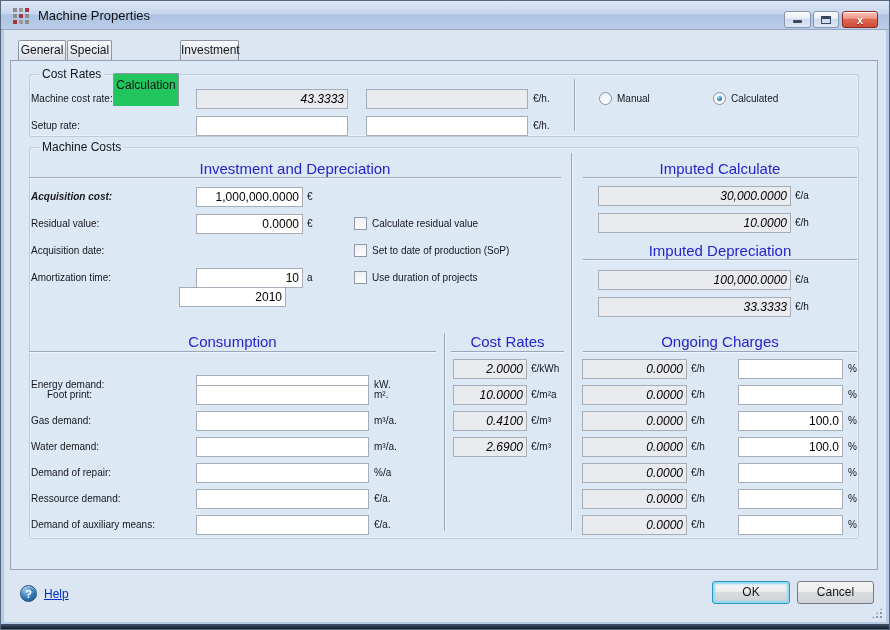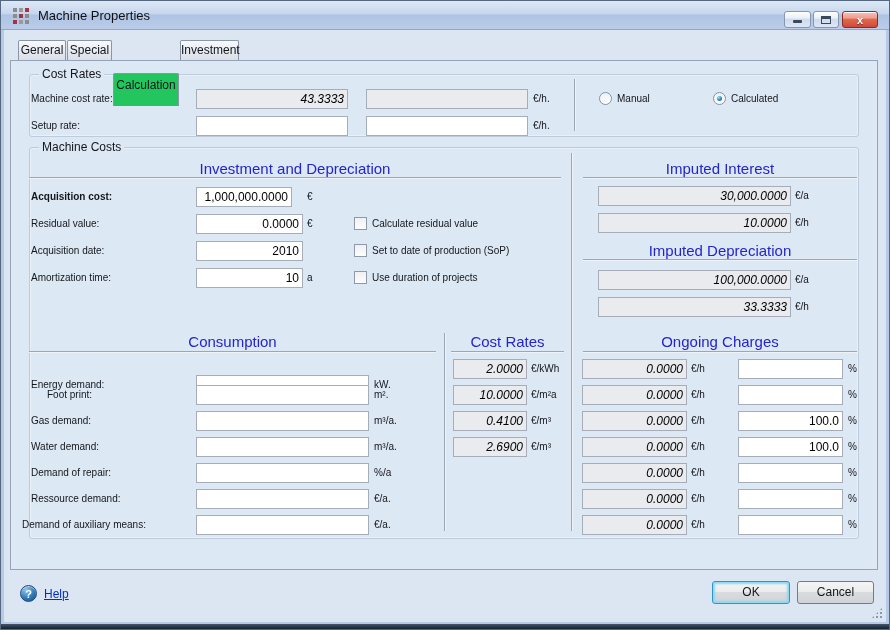--- a/index.html
+++ b/index.html
@@ -36,21 +36,21 @@
           font-size:12px; text-align:center; line-height:19px; color:#14161a; z-index:2; cursor:default; }
   .tab.active { top:6px; height:33px; background:#22c55e; z-index:4; line-height:23px;margin-top:37px; }
   .page { position:absolute; left:6px; top:30px; width:868px; height:510px; background:#dde8f5;
           border:1px solid #96a3b7; z-index:3; }
 
   
   .grp { position:absolute; border:1px solid #bfcadb; border-radius:3px; box-shadow: inset 0 0 0 1px rgba(255,255,255,.35); }
   .grp-label { position:absolute; top:-8px; left:9px; padding:0 3px; background:#dde8f5; font-size:12px; color:#14161a; line-height:15px; white-space:nowrap; }
   .row { position:absolute; left:0; right:0; height:20px; }
   .lbl { position:absolute; font-size:10px; color:#14161a; line-height:20px; white-space:nowrap; }
-  .lbl.b { font-weight:bold; }
+  .lbl.b { font-weight:bold;font-style:italic; }
   .hdr { position:absolute; font-size:15px; color:#2424cd; text-align:center; line-height:15px; white-space:nowrap; }
   .rule { position:absolute; height:1px; background:#9ba6b6; box-shadow:0 1px 0 #eef3fa; }
   .vsep { position:absolute; width:1px; background:#9ba6b6; box-shadow:1px 0 0 #eef3fa; }
   .fld { position:absolute; height:20px; border:1px solid #a6adb9; background:#fff;
          font-family:"Liberation Sans",sans-serif; font-size:12px; padding:0 3px; text-align:right; color:#000; }
   .fld.dis { background:#e9ebee;font-style:italic; }
   .cb { position:absolute; width:13px; height:13px; border:1px solid #8f99a9; background:linear-gradient(#eef0f2,#fdfdfd); }
   .rad { position:absolute; width:13px; height:13px; border:1px solid #8593a8; border-radius:50%; background:linear-gradient(#eef1f4,#fff); }
   .rad.sel::after { content:""; position:absolute; left:3px; top:3px; width:5px; height:5px; border-radius:50%;
          background:radial-gradient(circle at 35% 30%, #9be0f7, #2a7fb8 60%, #17578c); }
@@ -132,46 +132,46 @@
       <div class="grp" style="left:18px; top:86px; width:830px; height:392px;">
         <span class="grp-label">Machine Costs</span>
       </div>
       <div class="vsep" style="left:560px; top:92px; height:378px;"></div>
 
       <div class="hdr" style="left:18px; top:100px; width:532px;">Investment and Depreciation</div>
       <div class="rule" style="left:18px; top:116px; width:532px;"></div>
 
       <div class="row" style="top:126px;">
         <span class="lbl b" style="left:20px;">Acquisition cost:</span>
-        <input class="fld" style="left: 185px; width: 96px;" value="1,000,000.0000">
+        <input class="fld" style="left: 185px; width: 107px;" value="1,000,000.0000">
         <span class="lbl" style="left:296px;">€</span>
       </div>
       <div class="row" style="top:153px;">
         <span class="lbl" style="left:20px;">Residual value:</span>
         <input class="fld" style="left: 185px; width: 107px;" value="0.0000">
         <span class="lbl" style="left:296px;">€</span>
         <span class="cb" style="left:343px; top:3px;"></span>
         <span class="lbl" style="left:361px;">Calculate residual value</span>
       </div>
       <div class="row" style="top:180px;">
         <span class="lbl" style="left:20px;">Acquisition date:</span>
-        <input class="fld" style="left: 185px; width: 107px;" value="2010">
+        <input class="fld" style="left: 168px; width: 107px; margin-top: 46px;" value="2010">
         <span class="lbl" style="left:296px;"></span>
         <span class="cb" style="left:343px; top:3px;"></span>
         <span class="lbl" style="left:361px;">Set to date of production (SoP)</span>
       </div>
       <div class="row" style="top:207px;">
         <span class="lbl" style="left:20px;">Amortization time:</span>
         <input class="fld" style="left: 185px; width: 107px;" value="10">
         <span class="lbl" style="left:296px;">a</span>
         <span class="cb" style="left:343px; top:3px;"></span>
         <span class="lbl" style="left:361px;">Use duration of projects</span>
       </div>
 
-      <div class="hdr" style="left:572px; top:100px; width:274px;">Imputed Interest</div>
+      <div class="hdr" style="left:572px; top:100px; width:274px;">Imputed Calculate</div>
       <div class="rule" style="left:572px; top:116px; width:274px;"></div>
       <div class="row" style="top:125px;">
         <input class="fld dis" style="left: 587px; width: 193px;" readonly="" value="30,000.0000">
         <span class="lbl" style="left:784px;">€/a</span>
       </div>
       <div class="row" style="top:152px;">
         <input class="fld dis" style="left: 587px; width: 193px;" readonly="" value="10.0000">
         <span class="lbl" style="left:784px;">€/h</span>
       </div>
 
@@ -214,21 +214,21 @@
         <span class="lbl" style="left:20px;">Demand of repair:</span>
         <input class="fld" style="left: 185px; width: 173px;" value="">
         <span class="lbl" style="left:363px;">%/a</span>
       </div>
       <div class="row" style="top:428px;">
         <span class="lbl" style="left:20px;">Ressource demand:</span>
         <input class="fld" style="left: 185px; width: 173px;" value="">
         <span class="lbl" style="left:363px;">€/a.</span>
       </div>
       <div class="row" style="top:454px;">
-        <span class="lbl" style="left:11px;">Demand of auxiliary means:</span>
+        <span class="lbl" style="left:20px;">Demand of auxiliary means:</span>
         <input class="fld" style="left: 185px; width: 173px;" value="">
         <span class="lbl" style="left:363px;">€/a.</span>
       </div>
 
       <div class="hdr" style="left:440px; top:273px; width:113px;">Cost Rates</div>
       <div class="rule" style="left:440px; top:290px; width:113px;"></div>
       <div class="row" style="top:298px;">
         <input class="fld dis" style="left: 442px; width: 74px;" readonly="" value="2.0000">
         <span class="lbl" style="left:520px;">€/kWh</span>
       </div>

